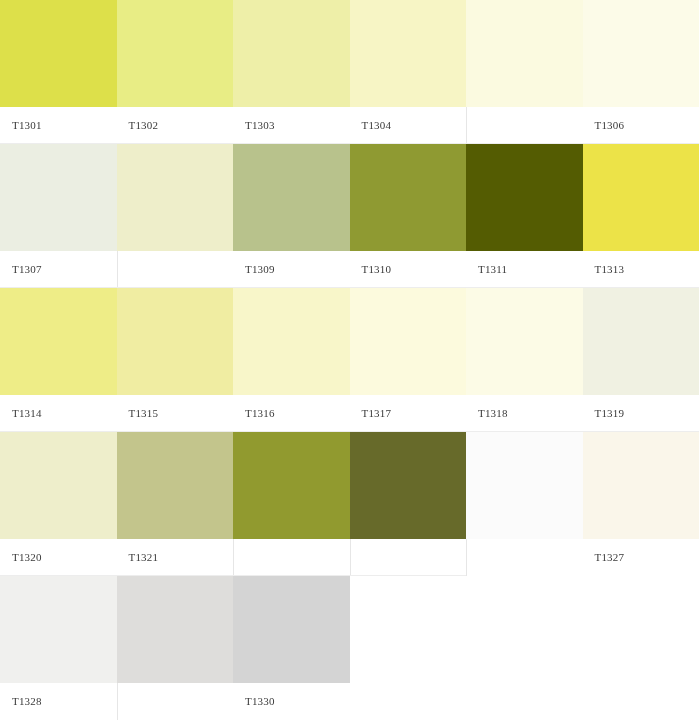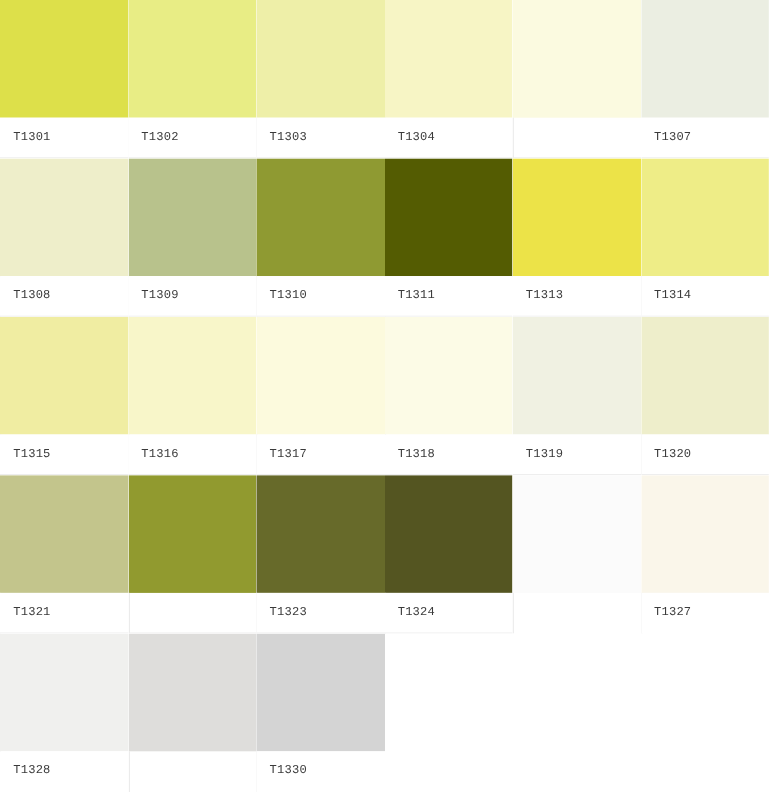--- a/index.html
+++ b/index.html
@@ -45,21 +45,21 @@
     padding-left: 12px;
     border-top: 0px solid transparent;
     position: relative;
   }
 
   .swatch-label {
     font-size: 11px;
     line-height: 13px;
     color: #3a3a3a;
     letter-spacing: 0.2px;
-    font-family: Liberation Mono, monospace;
+    font-family: Liberation Serif, serif;
     white-space: nowrap;
   }
 
   
   .swatch-cell::before {
     content: "";
     position: absolute;
     left: 0;
     top: 107px;
     bottom: 0;
@@ -104,31 +104,34 @@
     </div>
     <div class="swatch-cell col-3 row-0">
       <div class="swatch-color" style="background: rgb(247, 245, 197);"></div>
       <div class="swatch-label-strip">
         <span class="swatch-label">T1304</span>
       </div>
     </div>
     <div class="swatch-cell col-4 row-0">
       <div class="swatch-color" style="background: rgb(251, 250, 224);"></div>
     </div>
+    <div class="swatch-cell col-5 row-0">
+      <div class="swatch-color" style="background: rgb(252, 251, 232);"></div>
+      <div class="swatch-label-strip">
+        <span class="swatch-label">T1306</span>
+      </div>
+    </div>
     <div class="swatch-cell col-0 row-1">
       <div class="swatch-color" style="background: rgb(235, 238, 226);"></div>
       <div class="swatch-label-strip">
         <span class="swatch-label">T1307</span>
       </div>
     </div>
     <div class="swatch-cell col-1 row-1">
       <div class="swatch-color" style="background: rgb(238, 238, 202);"></div>
-      <div class="swatch-label-strip">
-        <span class="swatch-label">T1308</span>
-      </div>
     </div>
     <div class="swatch-cell col-2 row-1">
       <div class="swatch-color" style="background: rgb(184, 194, 140);"></div>
       <div class="swatch-label-strip">
         <span class="swatch-label">T1309</span>
       </div>
     </div>
     <div class="swatch-cell col-3 row-1">
       <div class="swatch-color" style="background: rgb(143, 154, 50);"></div>
       <div class="swatch-label-strip">
@@ -193,29 +196,20 @@
       <div class="swatch-color" style="background: rgb(195, 197, 140);"></div>
       <div class="swatch-label-strip">
         <span class="swatch-label">T1321</span>
       </div>
     </div>
     <div class="swatch-cell col-3 row-3">
       <div class="swatch-color" style="background: rgb(145, 154, 47);"></div>
     </div>
     <div class="swatch-cell col-4 row-3">
       <div class="swatch-color" style="background: rgb(103, 106, 42);"></div>
-      <div class="swatch-label-strip">
-        <span class="swatch-label">T1323</span>
-      </div>
-    </div>
-    <div class="swatch-cell col-5 row-3">
-      <div class="swatch-color" style="background: rgb(84, 85, 33);"></div>
-      <div class="swatch-label-strip">
-        <span class="swatch-label">T1324</span>
-      </div>
     </div>
     <div class="swatch-cell col-1 row-4">
       <div class="swatch-color" style="background: rgb(251, 251, 251);"></div>
     </div>
     <div class="swatch-cell col-2 row-4">
       <div class="swatch-color" style="background: rgb(250, 246, 234);"></div>
       <div class="swatch-label-strip">
         <span class="swatch-label">T1327</span>
       </div>
     </div>

